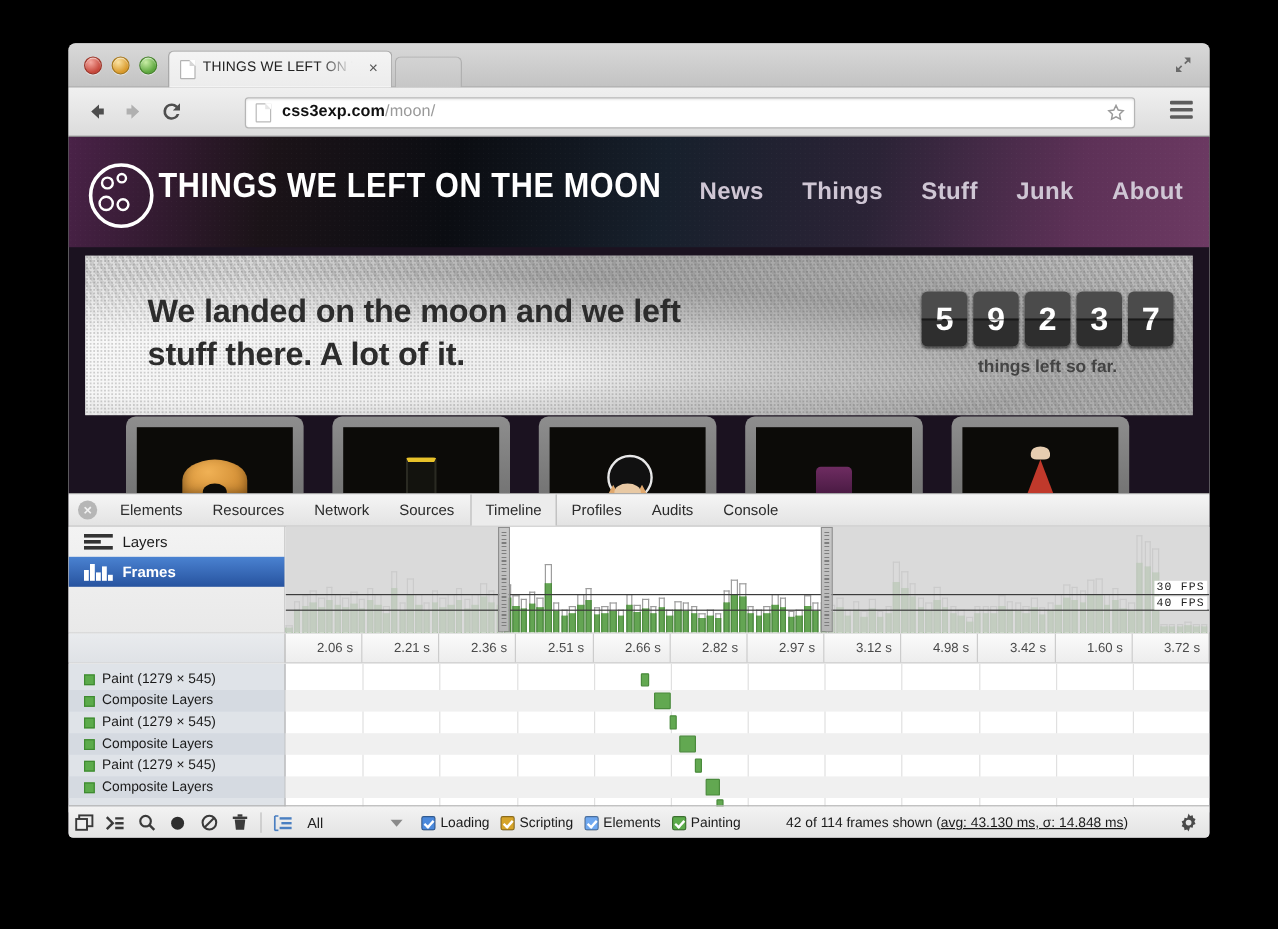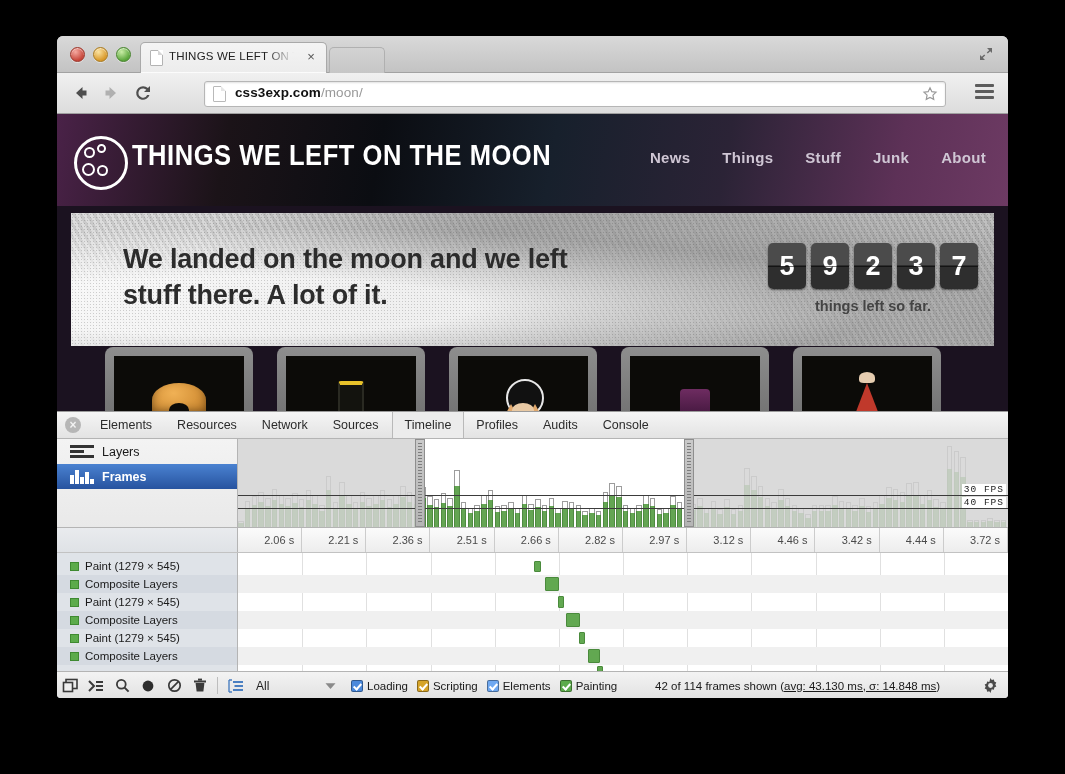--- a/index.html
+++ b/index.html
@@ -68,21 +68,21 @@
     border:3px solid #fff;}
   .logo i{position:absolute;background:transparent;border:2px solid #fff;border-radius:50%;}
   .c1{left:7px;top:8px;width:7px;height:7px;}
   .c2{left:20px;top:5px;width:5px;height:5px;}
   .c3{left:5px;top:24px;width:9px;height:9px;}
   .c4{left:20px;top:26px;width:7px;height:7px;}
   .site-title{position:absolute;left:75px;top:25px;font-size:29px;color:#fff;
     font-family:"Liberation Sans Narrow","Liberation Sans",sans-serif;
     font-weight:bold;letter-spacing:.6px;transform:scaleX(.88);transform-origin:left center;}
   .nav{position:absolute;right:22px;top:35px;display:flex;gap:32px;}
-  .nav a{color:#cfc6d4;font-size:15px;font-weight:bold;text-decoration:none;
+  .nav a{color:#cfc6d4;font-size:20px;font-weight:bold;text-decoration:none;
     font-family:"Liberation Sans Narrow","Liberation Sans",sans-serif;letter-spacing:.3px;}
 
   .hero{position:relative;margin:7px 14px 0 14px;height:133px;overflow:hidden;
     background:linear-gradient(120deg,#d7d7d7,#bfbfbf 40%,#cfcfcf 70%,#b9b9b9);}
   .hero:before{content:"";position:absolute;inset:0;
     background-image:
       radial-gradient(ellipse at 18% 70%,rgba(255,255,255,.85) 0 22%,transparent 60%),
       radial-gradient(ellipse at 62% 20%,rgba(120,120,120,.45) 0 18%,transparent 55%),
       radial-gradient(ellipse at 85% 80%,rgba(130,130,130,.4) 0 20%,transparent 60%),
       radial-gradient(ellipse at 40% 95%,rgba(90,90,90,.35) 0 20%,transparent 60%),
@@ -867,23 +867,23 @@
           <div class="rec-sidebar-head"></div>
           <div class="ruler-area" id="ruler">
               <div class="tick" style="left: 0%; width: 8.33333%;">2.06 s</div>
               <div class="tick" style="left: 8.33333%; width: 8.33333%;">2.21 s</div>
               <div class="tick" style="left: 16.6667%; width: 8.33333%;">2.36 s</div>
               <div class="tick" style="left: 25%; width: 8.33333%;">2.51 s</div>
               <div class="tick" style="left: 33.3333%; width: 8.33333%;">2.66 s</div>
               <div class="tick" style="left: 41.6667%; width: 8.33333%;">2.82 s</div>
               <div class="tick" style="left: 50%; width: 8.33333%;">2.97 s</div>
               <div class="tick" style="left: 58.3333%; width: 8.33333%;">3.12 s</div>
-              <div class="tick" style="left: 66.6667%; width: 8.33333%;">4.46 s</div>
+              <div class="tick" style="left: 66.6667%; width: 8.33333%;">4.98 s</div>
               <div class="tick" style="left: 75%; width: 8.33333%;">3.42 s</div>
-              <div class="tick" style="left: 83.3333%; width: 8.33333%;">4.44 s</div>
+              <div class="tick" style="left: 83.3333%; width: 8.33333%;">1.60 s</div>
               <div class="tick" style="left: 91.6667%; width: 8.33333%;">3.72 s</div>
             </div>
         </div>
 
         <div class="dt-records">
           <div class="rec-names" id="rec-names">
               <div class="rec-row" style="height: 4px;"></div>
               <div class="rec-row">
                 <span class="rec-sq"></span>
                 <span>Paint (1279 × 545)</span>

